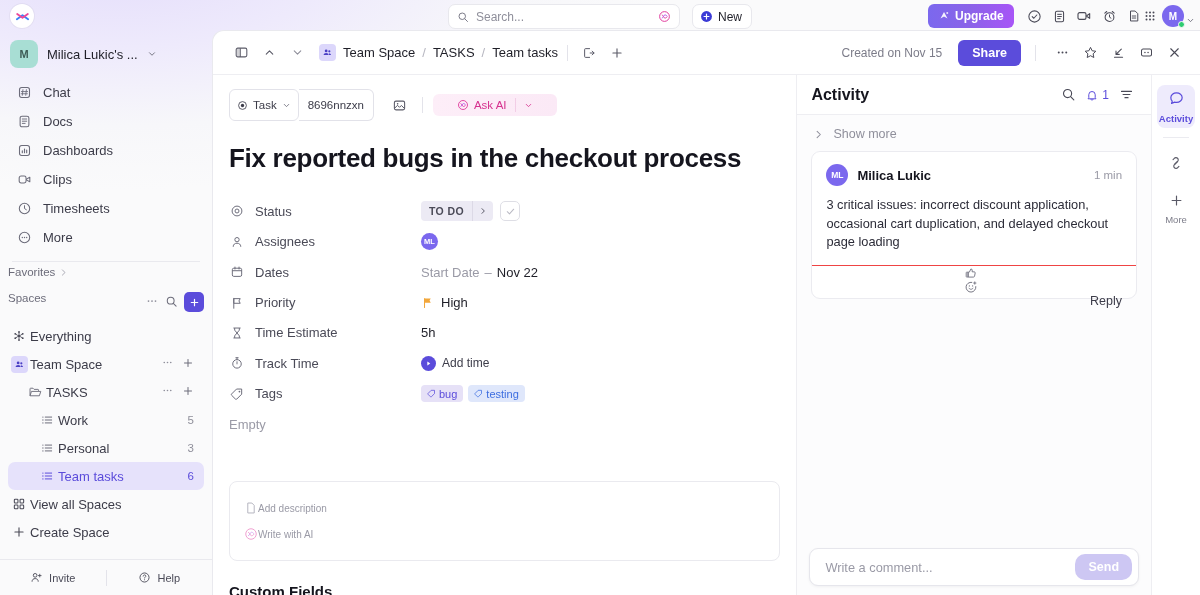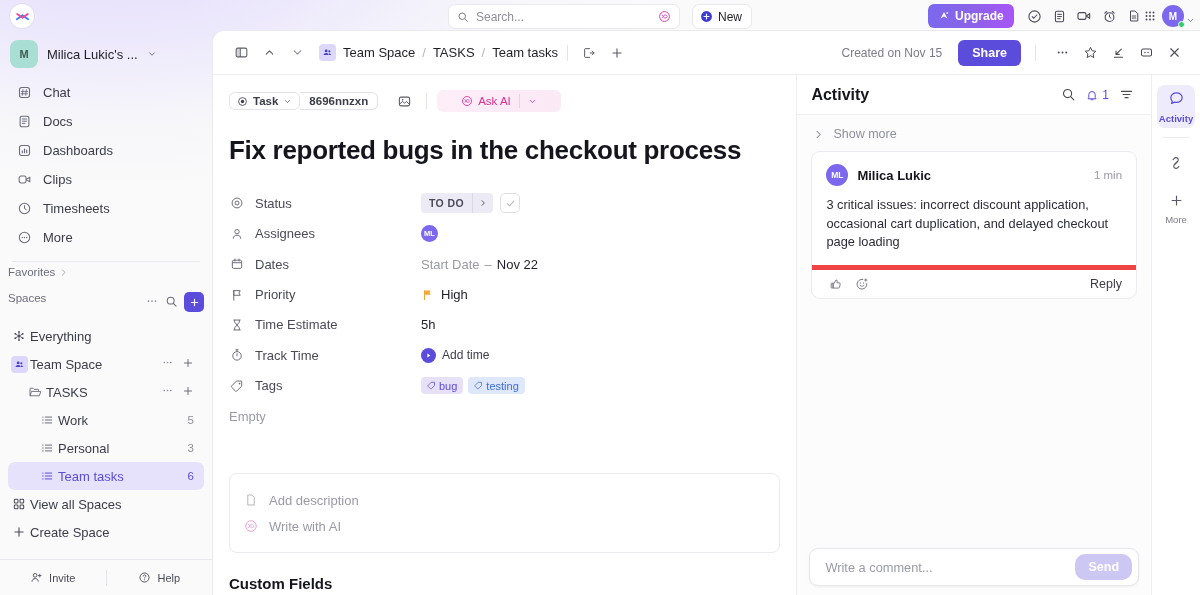--- a/index.html
+++ b/index.html
@@ -114,22 +114,22 @@
     display:flex; align-items:center; justify-content:center; }
   .vline { width:1px; height:16px; background:#e3e3ea; margin:0 5px; }
   #created-on { margin-left:auto; font-size:12px; color:#7c7c89; }
   #share-btn { height:26px; background:#5b4cdb; color:#fff; font-size:12.5px; font-weight:600;
     border-radius:6px; display:flex; align-items:center; padding:0 14px; margin-left:12px; cursor:pointer; }
 
   #body-split { display:flex; height:521px; }
   #task-main { width:584px; overflow:hidden; position:relative; }
   #task-toolbar { display:flex; align-items:center; gap:8px; padding:14px 0 0 16px; }
   .tb-chip {
-    height:18px; border:1px solid #e2e2e9; border-radius:6px; display:flex; align-items:center;
-    font-size:11.5px; color:#3c3c49; cursor:pointer; background:#fff;font-weight:bold;
+    height:32px; border:1px solid #e2e2e9; border-radius:6px; display:flex; align-items:center;
+    font-size:11.5px; color:#3c3c49; cursor:pointer; background:#fff;
   }
   #task-type { padding:0 7px; gap:5px; }
   #task-id { padding:0 9px; border-left:none; border-radius:0 6px 6px 0; margin-left:-8px; }
   #ask-ai {
     height:22px; border-radius:6px; background:linear-gradient(90deg,#fdeef8,#fbe9f6);
     display:flex; align-items:center; gap:5px; padding:0 24px; font-size:11.5px;
     color:#d6318f; font-weight:500; cursor:pointer;
   }
   #ask-ai .split { width:1px; height:14px; background:#f2cde6; margin-left:3px; }
   #task-title {
@@ -154,21 +154,21 @@
   .muted { color:#9a9aa6; }
   .tag { height:17px; border-radius:4px; display:flex; align-items:center; gap:3px;
          padding:0 6px; font-size:11px; font-weight:500; cursor:pointer; }
   .tag.purple { background:#e6e1f7; color:#5b4cdb; }
   .tag.blue { background:#dfe7fb; color:#3c6de0; }
   #track-play { width:15px; height:15px; border-radius:50%; background:#5b4cdb; color:#fff;
     display:flex; align-items:center; justify-content:center; }
   #desc-box {
     margin:42px 16px 0 16px; border:1px solid #eaeaef; border-radius:8px; padding:13px 14px;
   }
-  .desc-row { display:flex; align-items:center; gap:11px; height:26px; font-size:13px; color:#9a9aa6; cursor:pointer; }
+  .desc-row { display:flex; align-items:center; height:26px; font-size:10px; color:#9a9aa6; cursor:pointer; }
   #custom-fields-title { padding:22px 0 0 16px; font-size:15px; font-weight:700; color:#15151e; }
 
   
   #activity { width:355px; border-left:1px solid #eeeef2; display:flex; flex-direction:column;
               background:#fcfcfd; position:relative; }
   #act-header { height:40px; display:flex; align-items:center; padding:0 14px 0 14px;
                 border-bottom:1px solid #eeeef2; background:#fff; }
   #act-title { font-size:16px; font-weight:600; color:#15151e; flex:1; }
   .act-ico { width:22px; height:22px; display:flex; align-items:center; justify-content:center;
              color:#5a5a67; cursor:pointer; margin-left:6px; }
@@ -176,21 +176,21 @@
   #bell-group .cnt { font-size:12px; font-weight:500; }
   #show-more { display:flex; align-items:center; gap:9px; padding:12px 14px 10px 16px;
                font-size:12.5px; color:#8f8f9b; cursor:pointer; }
   #comment-card { margin:0 14px; background:#fff; border:1px solid #ebebf0; border-radius:9px; }
   #cc-top { padding:12px 14px 0 14px; display:flex; align-items:center; }
   #cc-avatar { width:22px; height:22px; border-radius:50%; background:#7b68ee; color:#fff;
     font-size:8.5px; font-weight:700; display:flex; align-items:center; justify-content:center; }
   #cc-name { font-size:13px; font-weight:600; color:#15151e; margin-left:9px; flex:1; }
   #cc-time { font-size:11.5px; color:#9a9aa6; }
   #cc-text { padding:10px 14px 13px 14px; font-size:12.8px; line-height:1.45; color:#2c2c38; }
-  #cc-foot { border-top:5px solid #ef4444; height:33px; display:flex; align-items:center; padding:0 14px; }
+  #cc-foot { border-top:1px solid #ef4444; height:33px; display:flex; align-items:center; padding:0 14px;flex-direction:column; }
   .react-ico { width:20px; height:20px; display:flex; align-items:center; justify-content:center;
                color:#6c6c7a; cursor:pointer; margin-right:6px; }
   #reply-btn { margin-left:auto; font-size:12.5px; color:#3c3c49; cursor:pointer; }
   #comment-composer {
     position:absolute; left:12px; right:12px; bottom:10px; height:38px;
     background:#fff; border:1px solid #e6e6ec; border-radius:9px;
     display:flex; align-items:center; padding:0 6px 0 15px;
     box-shadow:0 1px 3px rgba(20,20,40,.05);
   }
   #comment-input { flex:1; font-size:12.8px; color:#9a9aa6; }

